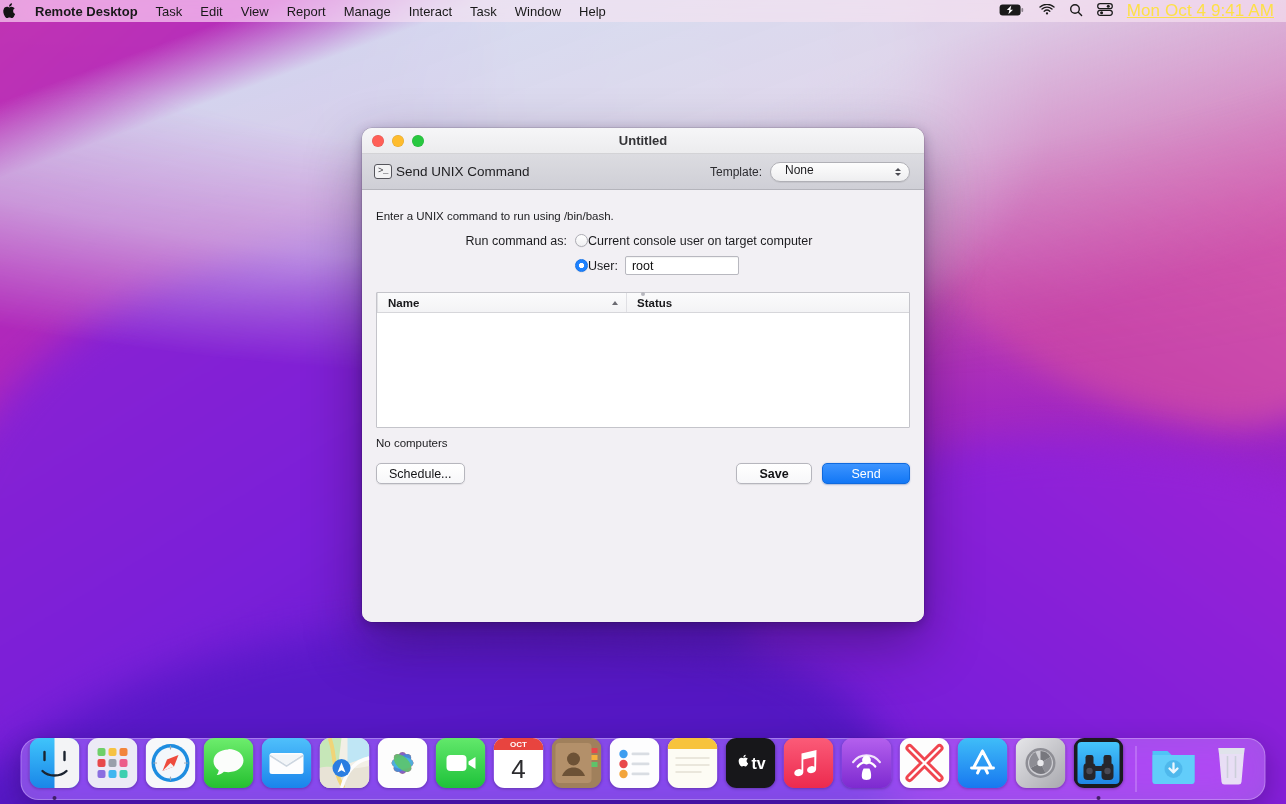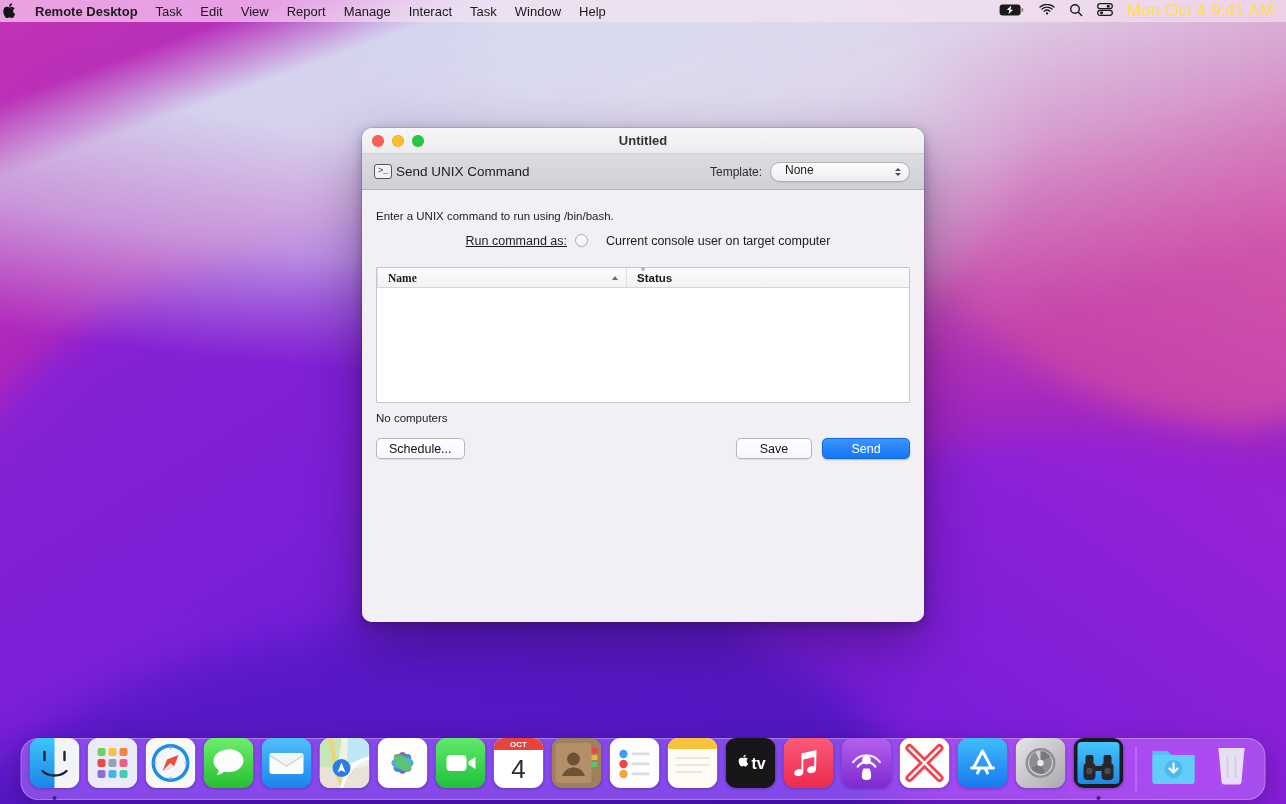--- a/index.html
+++ b/index.html
@@ -154,37 +154,37 @@
   #cmdarea .blank { height: 14px; }
   .caret {
     display: inline-block; width: 1px; height: 11px; background: #111;
     vertical-align: -1px; margin-left: .5px;
   }
   .hint { margin-top: 8px; font-size: 11.5px; color: #1c1c1f; }
 
   
   .opts { margin-top: 6px; }
   .row { display: flex; align-items: center; height: 25px; }
-  .rlabel { width: 199px; text-align: right; padding-right: 8px; font-size: 12.5px; color: #1c1c1f; text-decoration: underline; }
+  .rlabel { width: 199px; text-align: right; padding-right: 8px; font-size: 12.5px; color: #1c1c1f; }
   .radio {
     width: 13px; height: 13px; border-radius: 50%; flex: none;
     background: linear-gradient(#fefefe, #f0f0f2);
     border: .5px solid #adadb4; box-shadow: 0 .5px .5px rgba(0,0,0,.07);
   }
   .radio.on {
     background: radial-gradient(circle at 50% 50%, #fff 0 2.4px, #1e82ff 2.9px 100%);
     border: .5px solid #1472e8; box-shadow: 0 .5px 1px rgba(0,0,0,.12);
   }
   .checkbox {
     width: 13px; height: 13px; border-radius: 3px; flex: none;
     background: #1e82ff; border: .5px solid #1472e8;
     display: flex; align-items: center; justify-content: center;
   }
   .checkbox svg { display: block; }
-  .ctl-text { margin-left: 18px; font-size: 12.5px; color: #1c1c1f; }
+  .ctl-text { margin-left: 0; font-size: 12.5px; color: #1c1c1f; }
   .userfield {
     margin-left: 7px; width: 114px; height: 19px;
     background: #fff; border: .5px solid #b8b8bf; border-radius: 2px;
     box-shadow: inset 0 1px 1px rgba(0,0,0,.05);
     display: flex; align-items: center; padding-left: 6px;
     font-size: 12.5px; color: #111;
   }
 
   
   .grip { text-align: center; height: 10px; margin-top: 4px; }
@@ -192,40 +192,40 @@
   #table {
     height: 136px; background: #fff; border: .5px solid #c4c4ca; border-radius: 1px; overflow: hidden;
   }
   .thead {
     height: 20px; display: flex; align-items: center;
     background: linear-gradient(#fbfbfc, #f3f3f5);
     border-bottom: .5px solid #d6d6da; font-size: 11.5px; color: #18181b; font-weight: bold;
   }
   .th { height: 100%; display: flex; align-items: center; position: relative; }
   .th .txt { padding-left: 10px; }
-  .th.name { width: 250px; border-left: .5px solid #e0e0e4; border-right: .5px solid #e0e0e4; font-family: Liberation Serif, serif; }
+  .th.name { width: 250px; border-left: .5px solid #e0e0e4; border-right: .5px solid #e0e0e4; }
   .sortcaret {
     position: absolute; right: 8px; top: 50%; transform: translateY(-50%);
     width: 0; height: 0; border-left: 3.4px solid transparent; border-right: 3.4px solid transparent;
     border-bottom: 4px solid #6b6b72;
   }
   .th.status { flex: 1; }
   .tbody { height: calc(100% - 20px); }
   .status-line { margin-top: 9px; font-size: 11.5px; color: #1c1c1f; }
 
   
   .footer { margin-top: 14px; display: flex; align-items: center; }
   .btn {
     height: 21px; border-radius: 5px; display: flex; align-items: center; justify-content: center;
     font-size: 12.5px; padding: 0 12px; white-space: nowrap;
     background: linear-gradient(#ffffff, #f7f7f9);
     border: .5px solid #b6b6bd; color: #131316;
     box-shadow: 0 .5px 1px rgba(0,0,0,.08);
   }
-  .btn.wide { min-width: 76px; }
+  .btn.wide { min-width: 76px; font-weight: bold; }
   .btn.primary {
     background: linear-gradient(#3d94ff, #1277f5);
     border: .5px solid #0f6ade; color: #fff; min-width: 88px;
     box-shadow: 0 .5px 1.5px rgba(0,60,160,.3);
   }
   .spacer { flex: 1; }
   .btn + .btn { margin-left: 10px; }
 
   
   #dock {
@@ -348,20 +348,26 @@
 
 
       <div class="hint">Enter a UNIX command to run using /bin/bash.</div>
 
       <div class="opts">
         <div class="row">
           <div class="rlabel">Run command as:</div>
           <div class="radio"></div>
           <div class="ctl-text">Current console user on target computer</div>
         </div>
+        <div class="row">
+          <div class="rlabel"></div>
+          <div class="radio on"></div>
+          <div class="ctl-text">User:</div>
+          <div class="userfield">root</div>
+        </div>
       </div>
 
       <div class="grip"><span></span></div>
 
       <div id="table">
         <div class="thead">
           <div class="th name">
             <span class="txt">Name</span>
             <span class="sortcaret"></span>
           </div>

